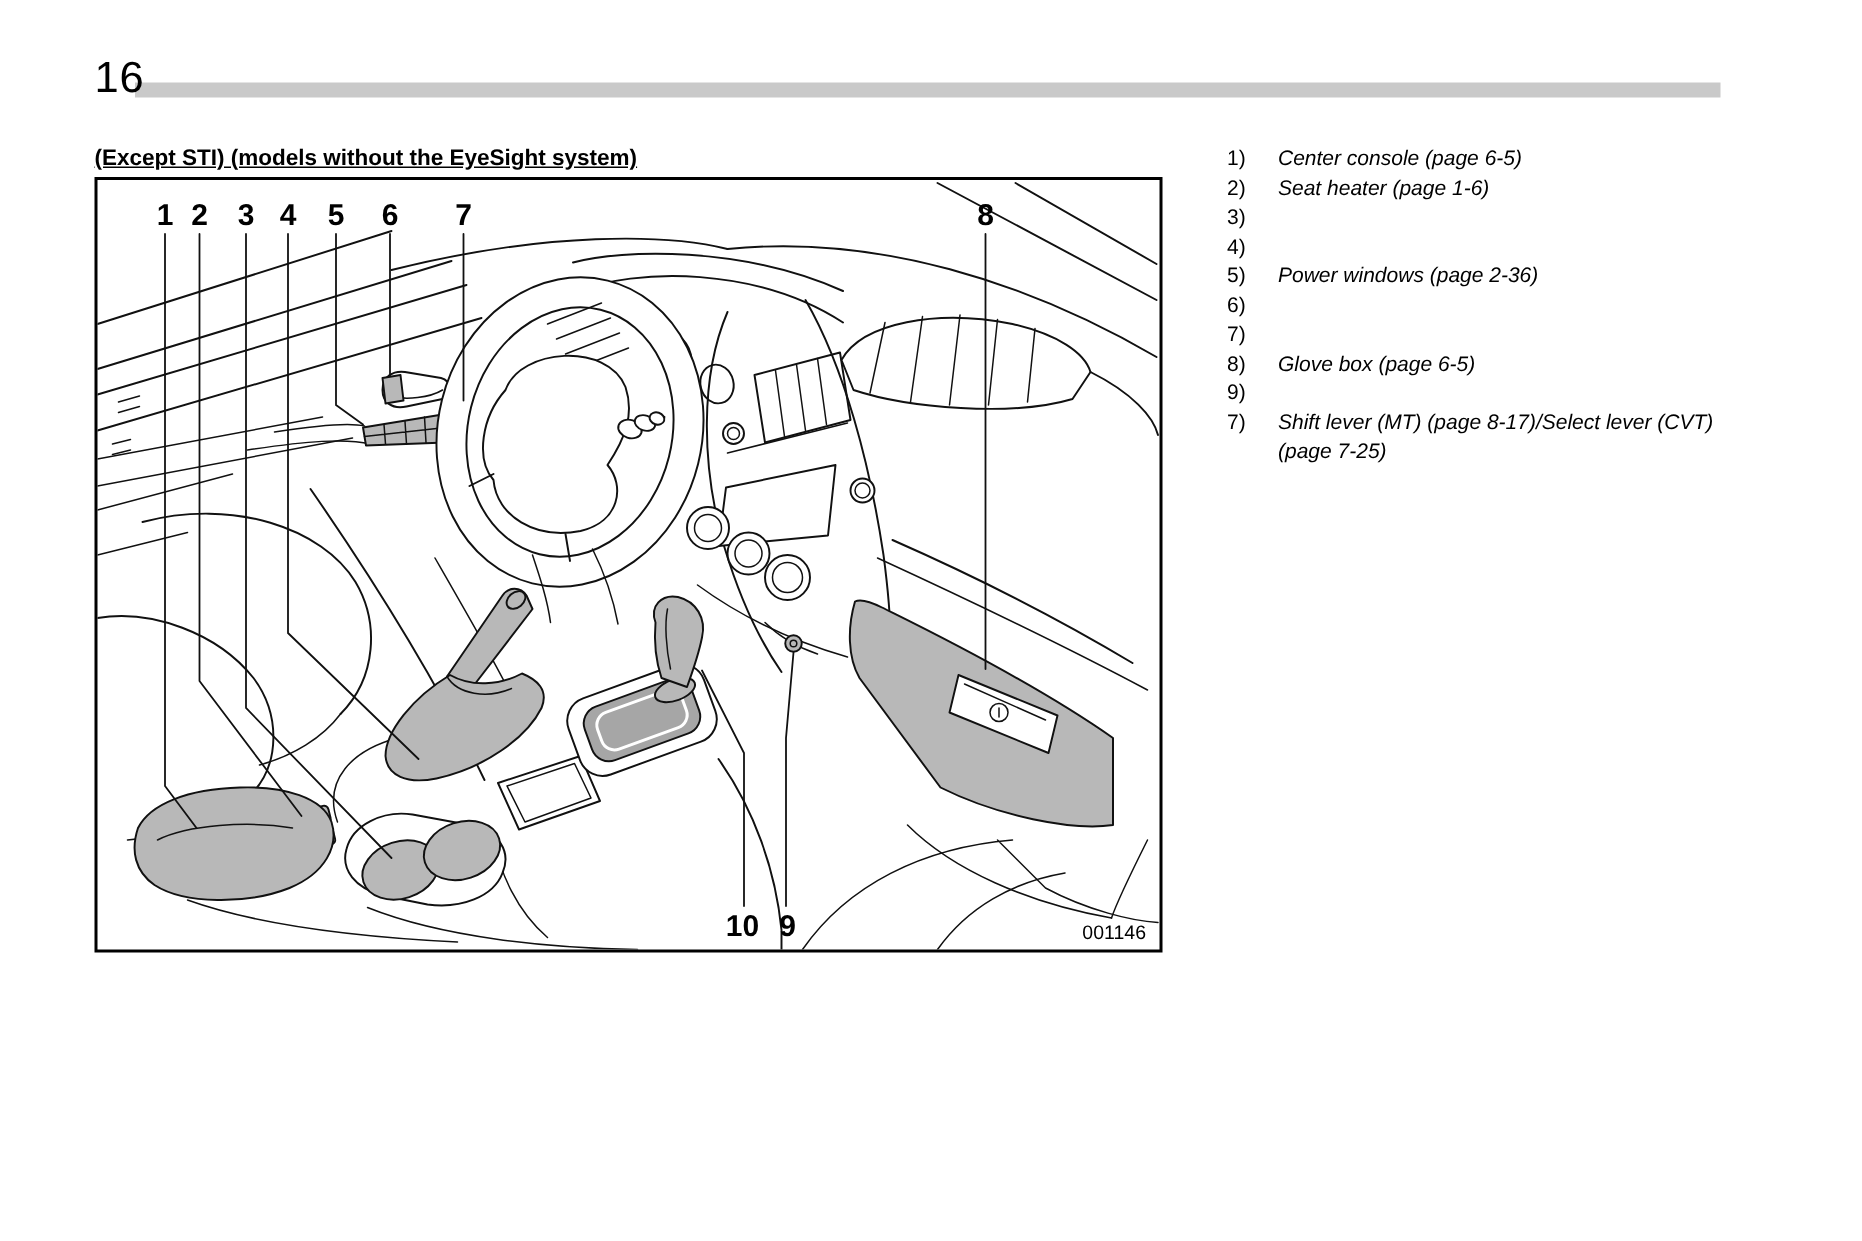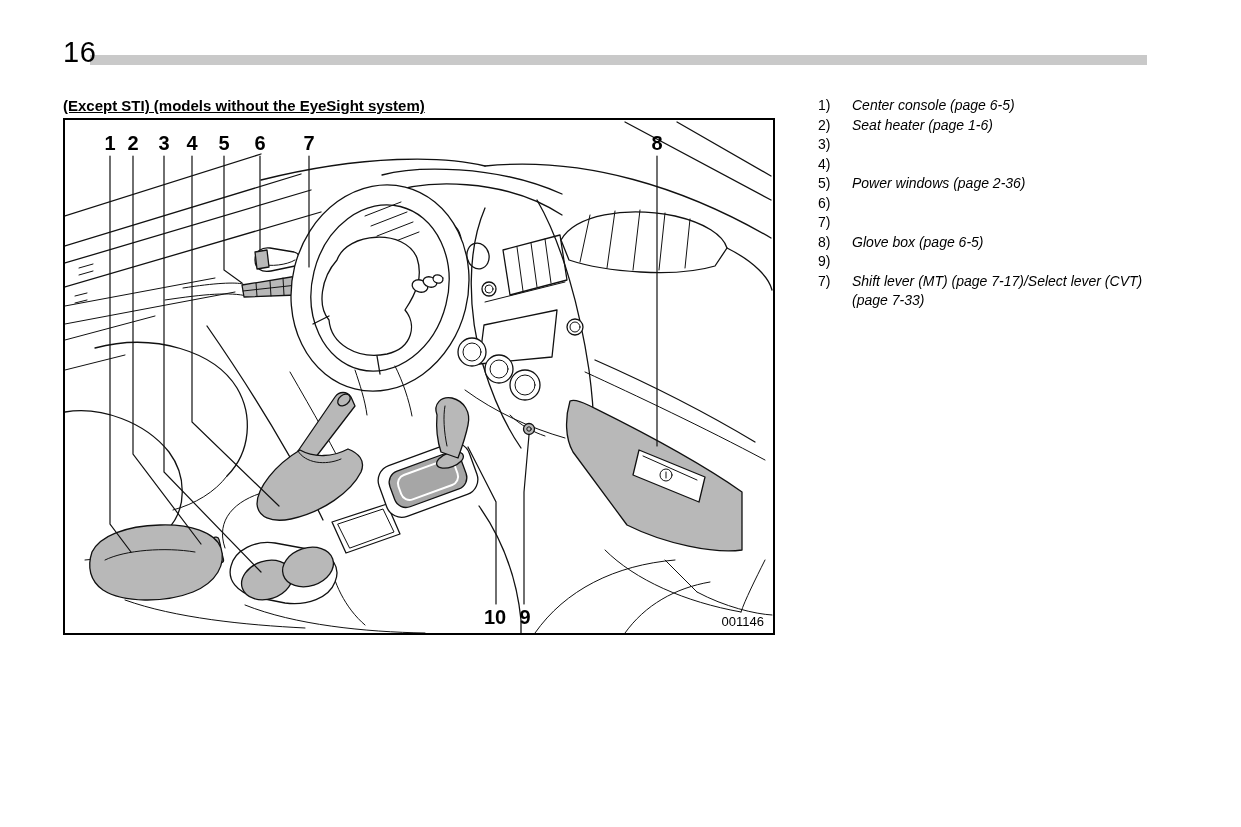--- a/index.html
+++ b/index.html
@@ -267,15 +267,15 @@
   </div>
   <div class="legend-row">
     <span class="legend-num">8)</span>
     <span class="legend-txt">Glove box (page 6-5)</span>
   </div>
   <div class="legend-row">
     <span class="legend-num">9)</span>
   </div>
   <div class="legend-row">
     <span class="legend-num">7)</span>
-    <span class="legend-txt">Shift lever (MT) (page 7-17)/Select lever (CVT) (page 7-33)</span>
+    <span class="legend-txt">Shift lever (MT) (page 8-17)/Select lever (CVT) (page 7-25)</span>
   </div>
 </div>
 
 </body></html>

